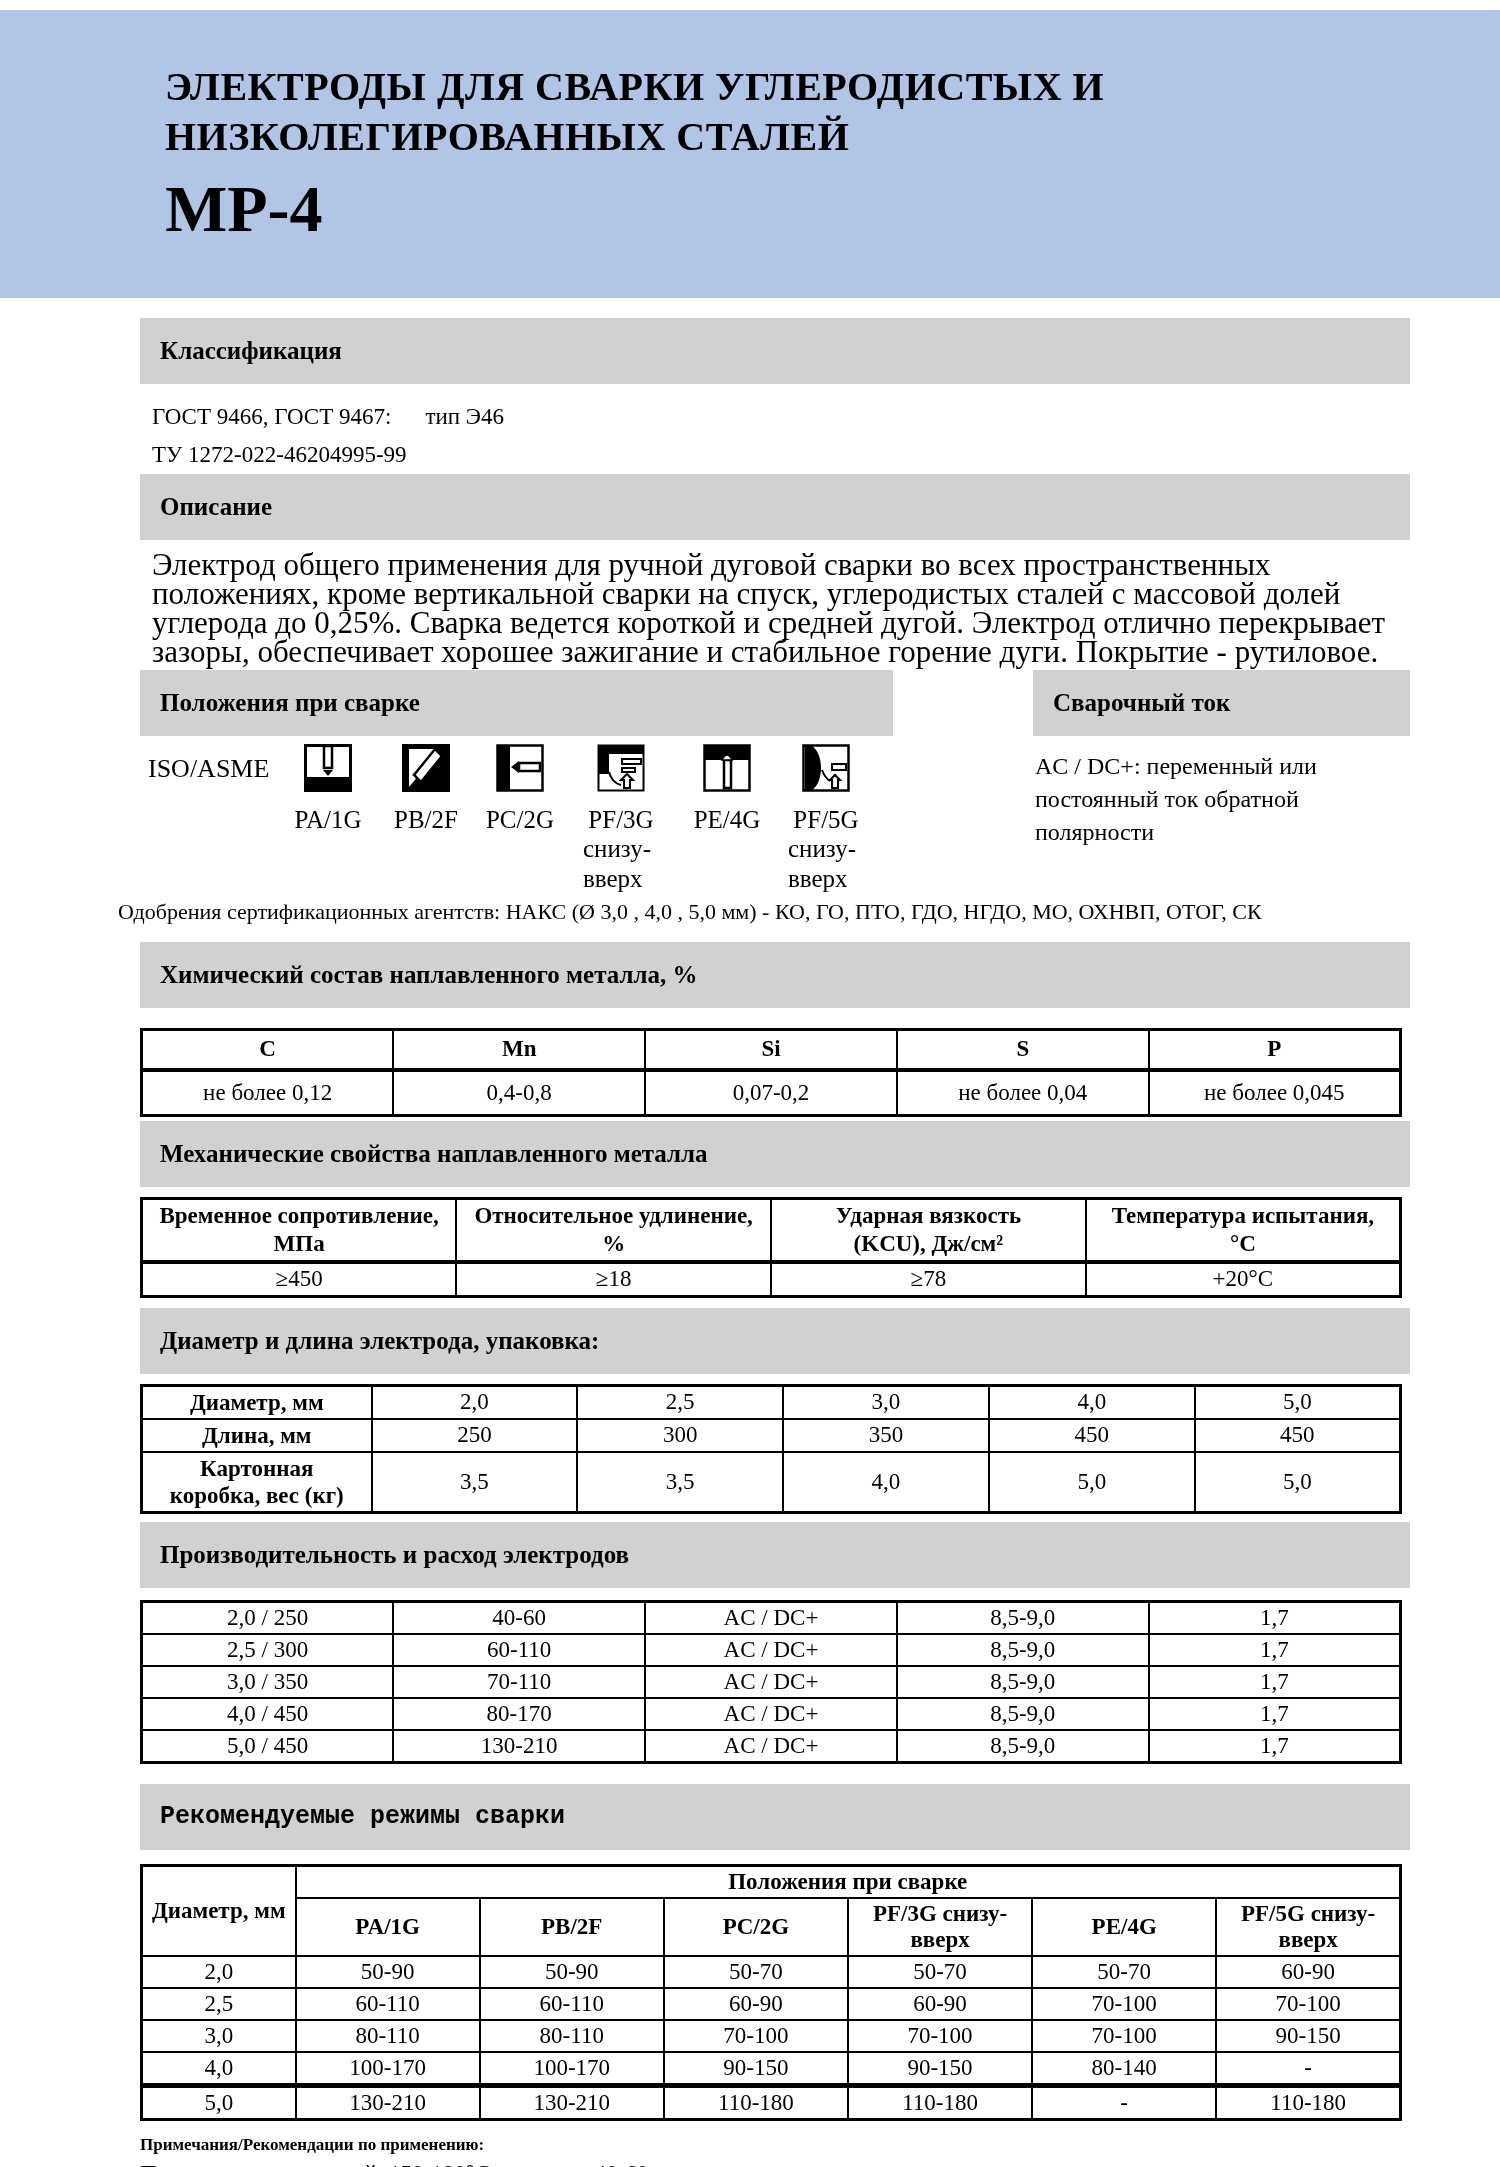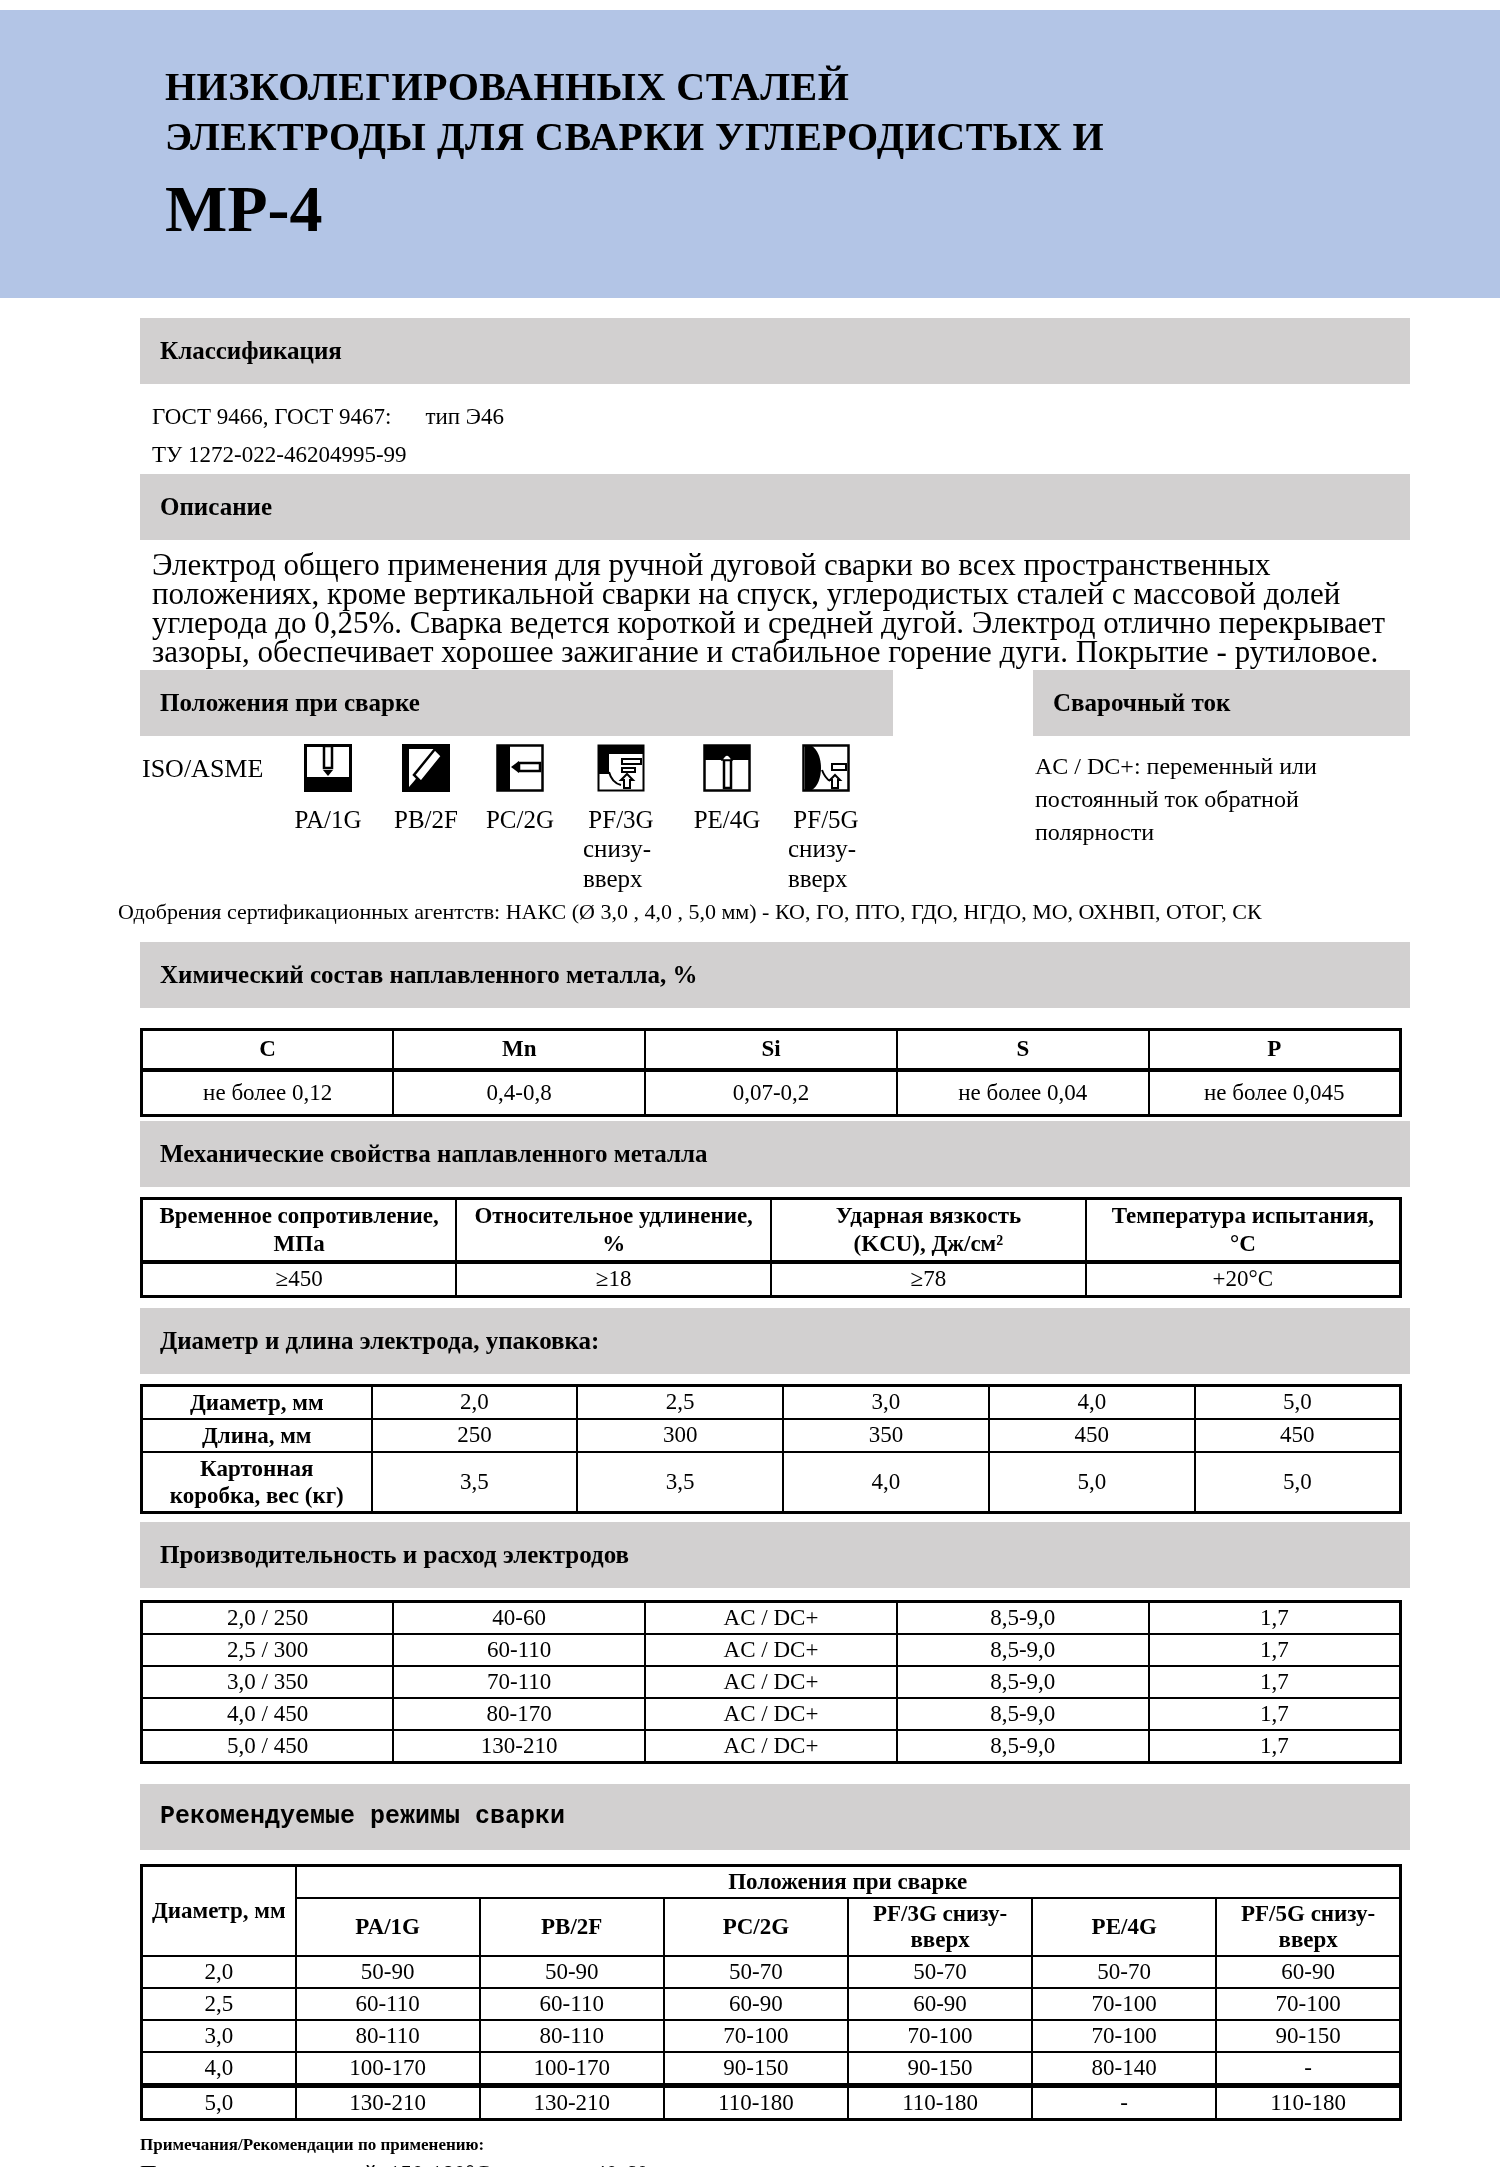--- a/index.html
+++ b/index.html
@@ -37,21 +37,21 @@
   .class-gap { display:inline-block; width:34px; }
 
   .desc-text { margin-top:10px; }
 
   .bars-row { display:flex; margin-top:4px; }
   .bar-positions { width:753px; }
   .bars-spacer { width:140px; }
   .bar-current { width:377px; }
 
   .positions-body { position:relative; height:162px; }
-  .iso-label { position:absolute; left:2px; top:18px; font-size:26px; }
+  .iso-label { position:absolute; left:8px; top:18px; font-size:26px; }
   .pos-col { position:absolute; top:8px; width:92px; text-align:center; }
   .pos-icon { display:block; margin:0 auto; }
   .pos-label { font-size:25px; margin-top:14px; }
   .pos-sublabel { font-size:25px; text-align:left; padding-left:8px; line-height:30px; }
   .current-text {
     position:absolute; left:895px; top:14px; width:370px;
     font-size:24px; line-height:33px;
   }
 
   .cert-line { margin-left:-22px; margin-top:0; font-size:22px; line-height:28px; }
@@ -103,22 +103,22 @@
 
   .chem-bar { margin-top:16px; }
 </style>
 </head>
 <body>
 
 <div class="page">
 
   <div class="header-band">
     <div class="doc-title">
+      <div>ЭЛЕКТРОДЫ ДЛЯ СВАРКИ УГЛЕРОДИСТЫХ И</div>
       <div>НИЗКОЛЕГИРОВАННЫХ СТАЛЕЙ</div>
-      <div>ЭЛЕКТРОДЫ ДЛЯ СВАРКИ УГЛЕРОДИСТЫХ И</div>
     </div>
     <div class="product-name">МР-4</div>
   </div>
 
   <div class="content">
 
     <div class="section-bar" style="margin-top:20px;">
       <span class="bar-label">Классификация</span>
     </div>
     <div class="class-text">

